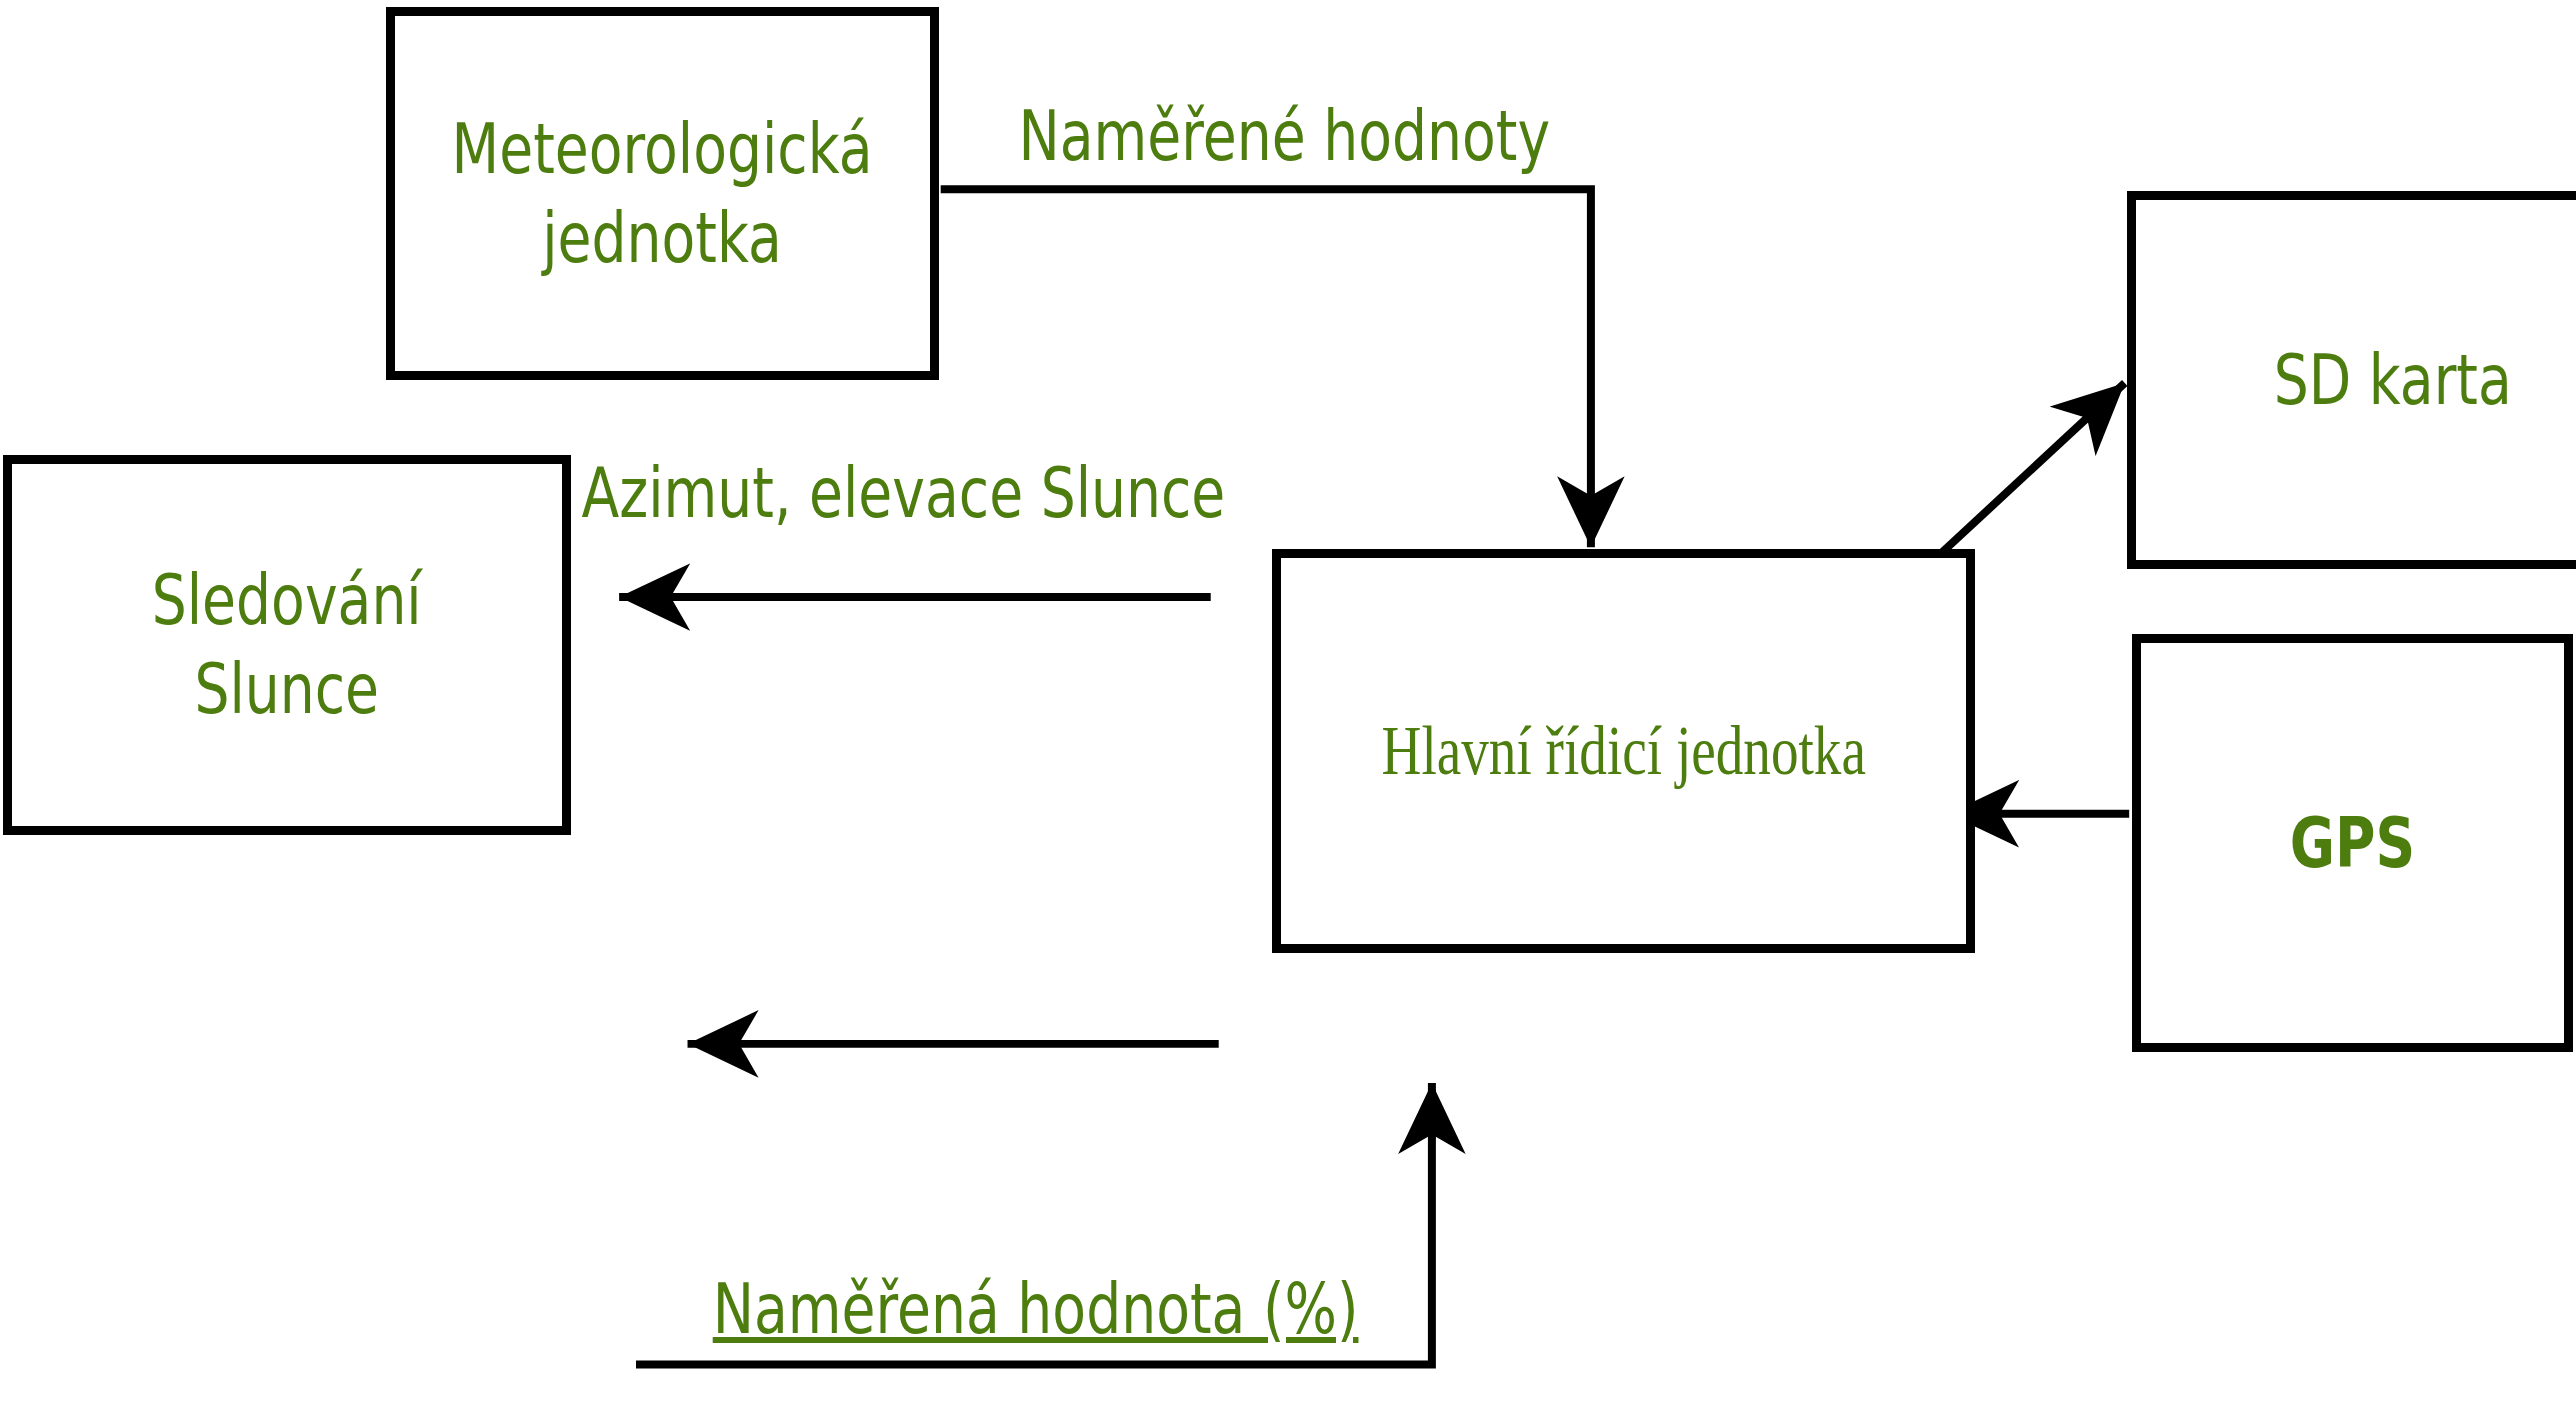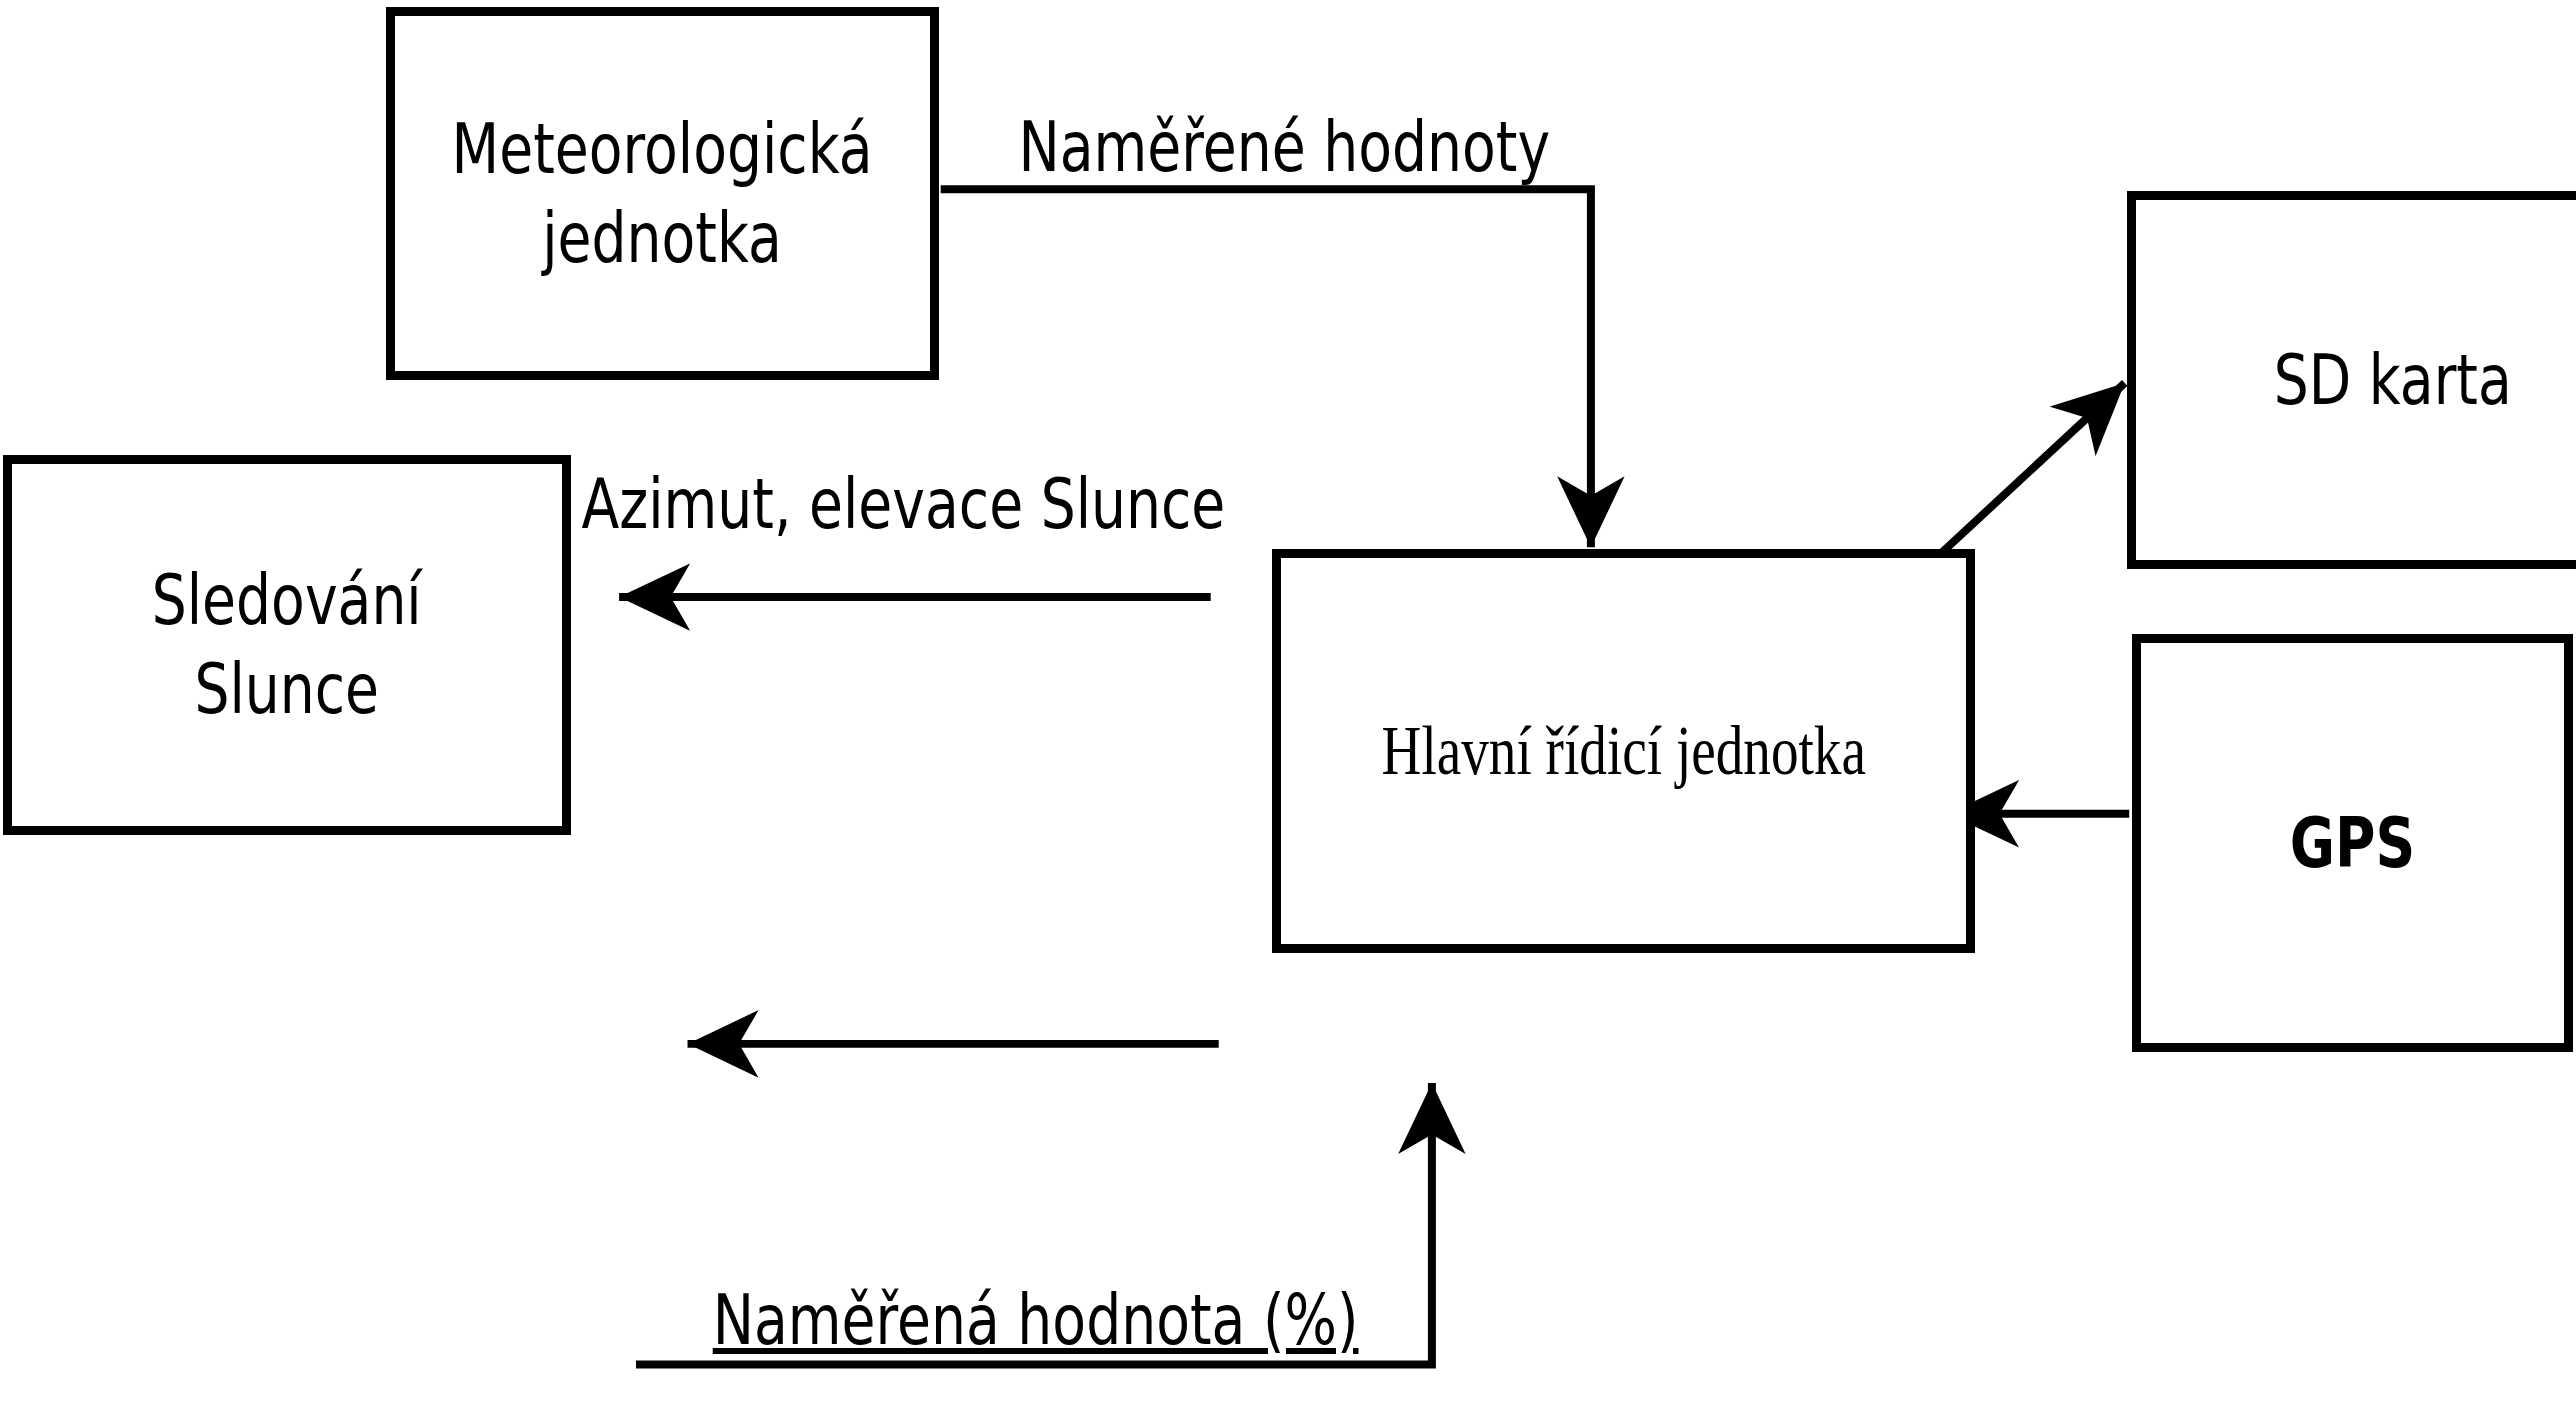--- a/index.html
+++ b/index.html
@@ -1,21 +1,21 @@
 <!DOCTYPE html>
 <html style="font-size:14px"><head>
 <meta charset="utf-8">
 <style>
   html, body { margin: 0; padding: 0; background: #ffffff; }
   .canvas {
     position: relative;
     width: 2576px;
     height: 1402px;
     background: #ffffff;
-    color: #000000;
+    color: #4d7c0f;
     font-family: "DejaVu Sans", "Liberation Sans", sans-serif;
     overflow: hidden;
     border-radius: 28px;
   }
   .box {
     position: absolute;
     box-sizing: border-box;
     border: 9.8px solid #000000;
     background: #ffffff;
     display: flex;
@@ -28,21 +28,20 @@
     text-align: center;
     white-space: nowrap;
     transform: scaleX(0.8);
     transform-origin: 50% 50%;
   }
   .edge-label {
     position: absolute;
     display: flex;
     align-items: center;
     justify-content: center;
-    margin-top: 11px;
   }
   .edge-label-block {
     position: absolute;
     text-align: left;
   }
   .edge-label-block .lbl {
     text-align: left;
     transform-origin: 0 50%;
   }
   

